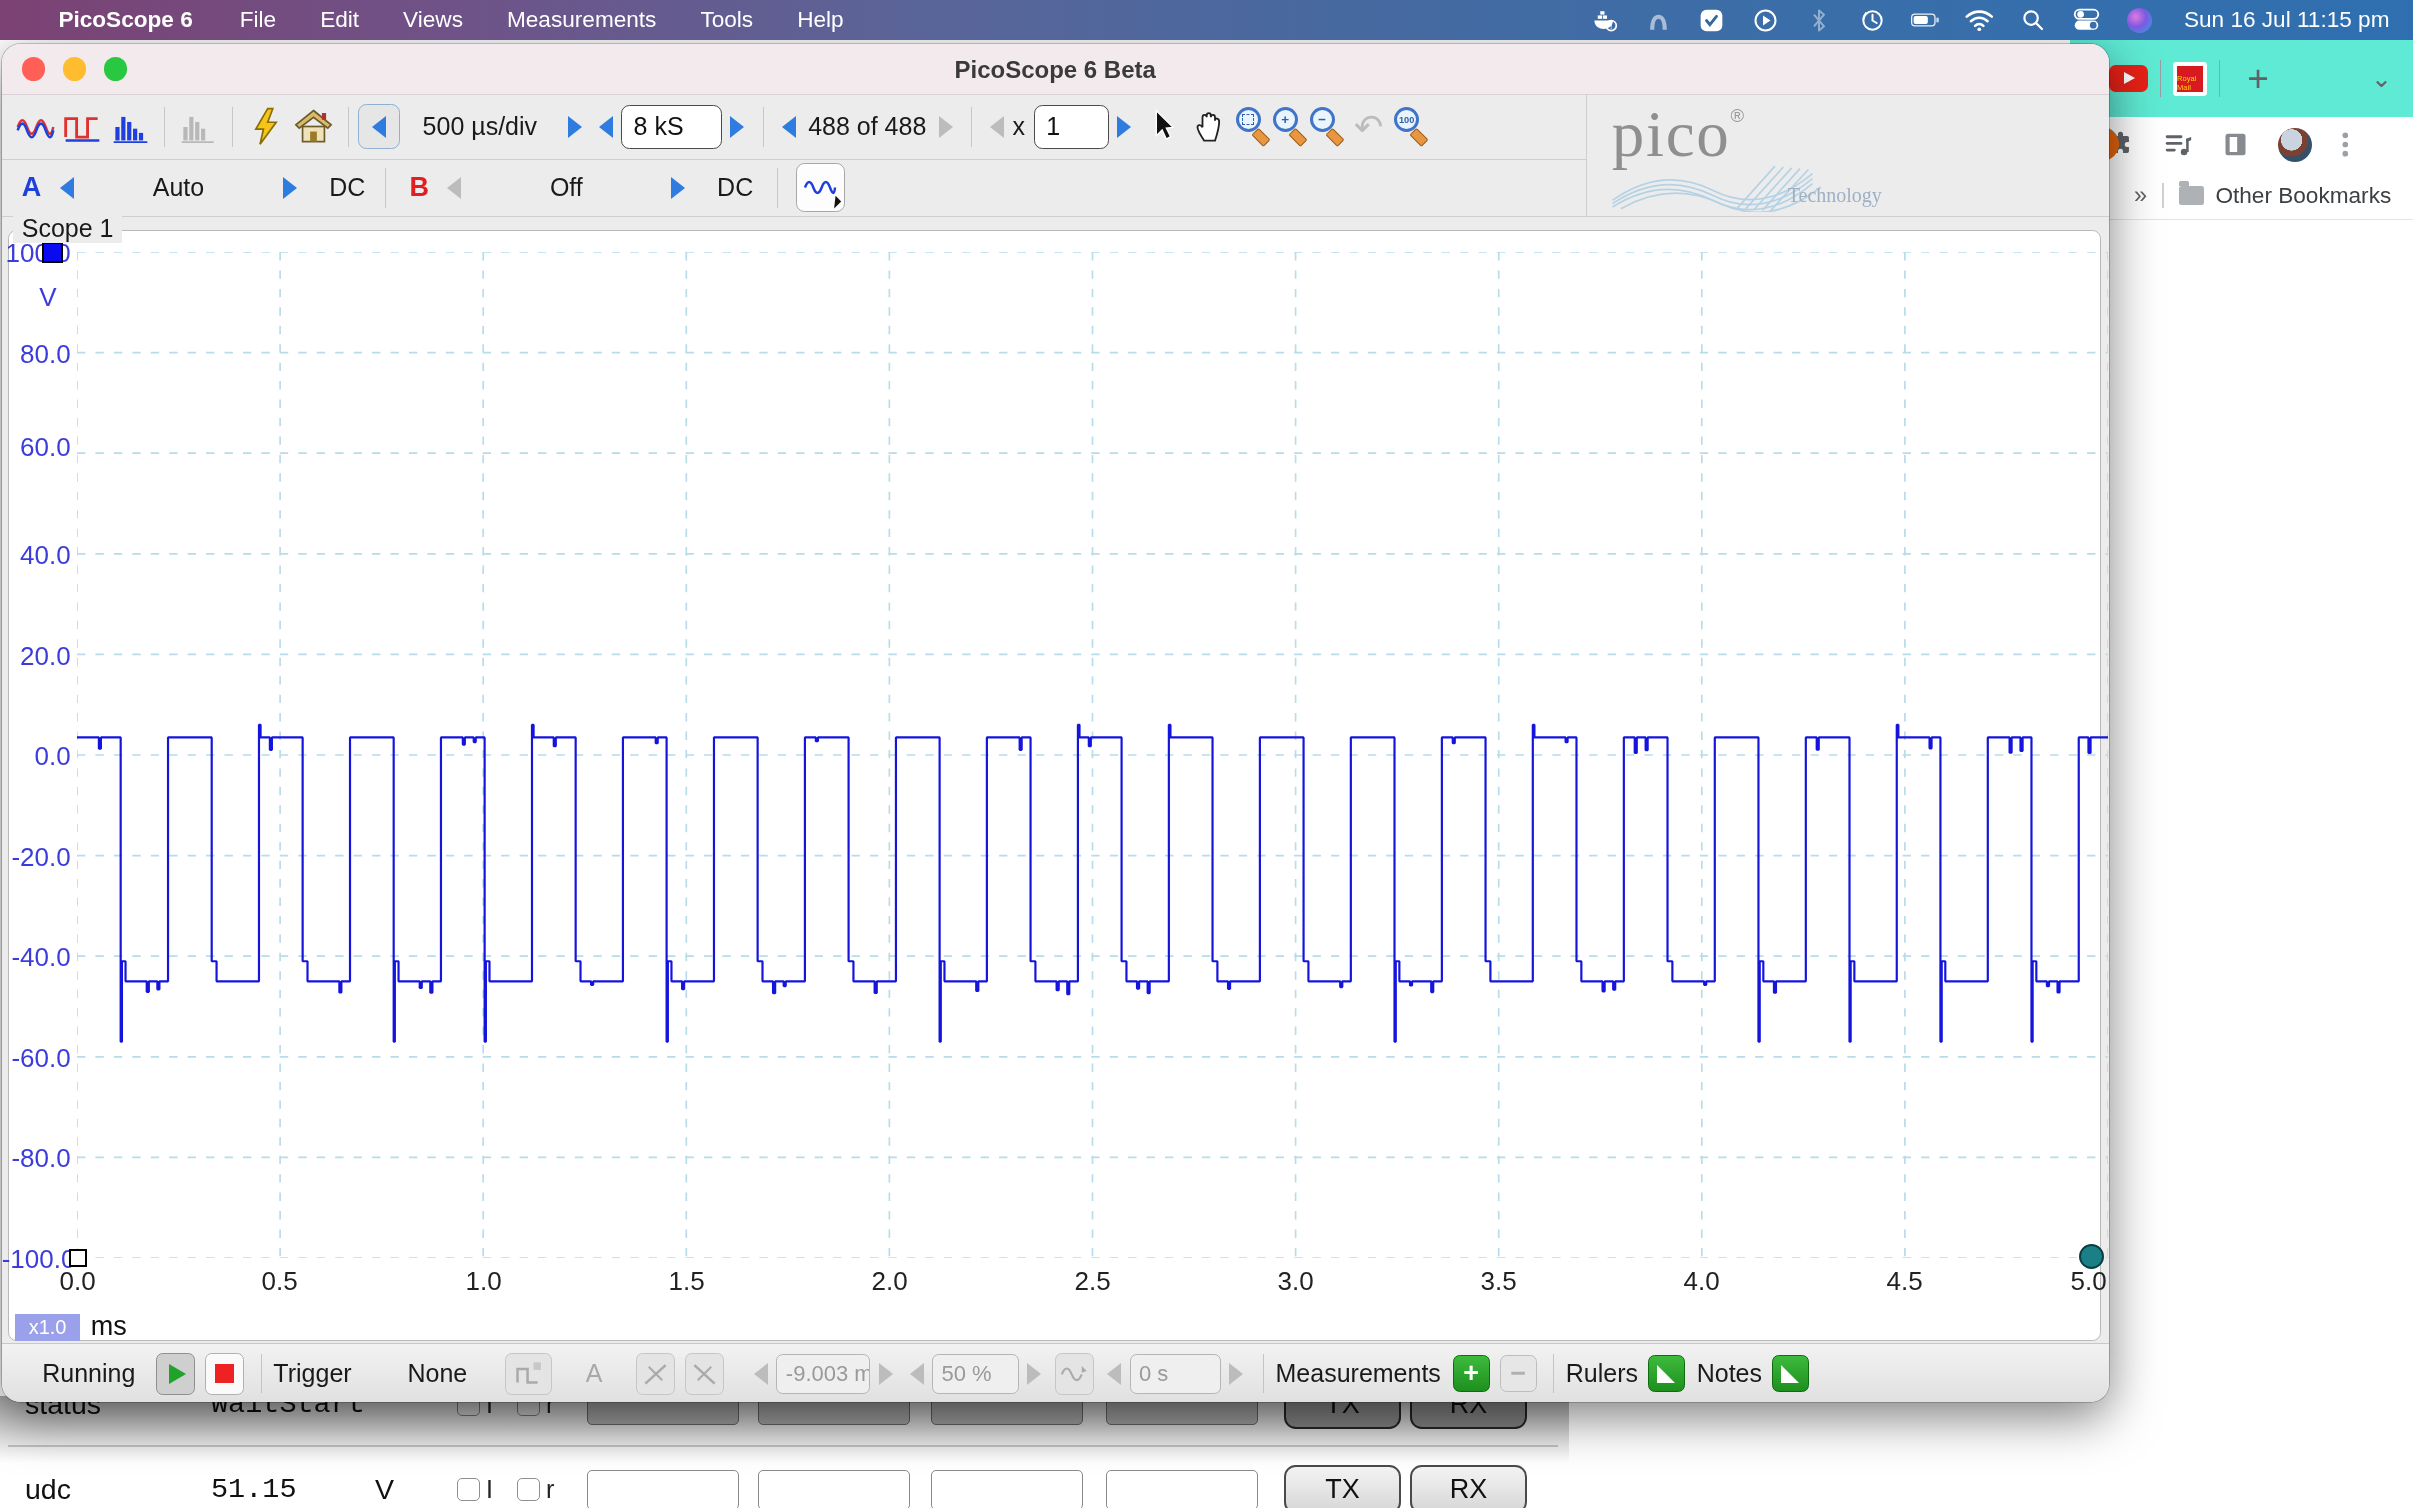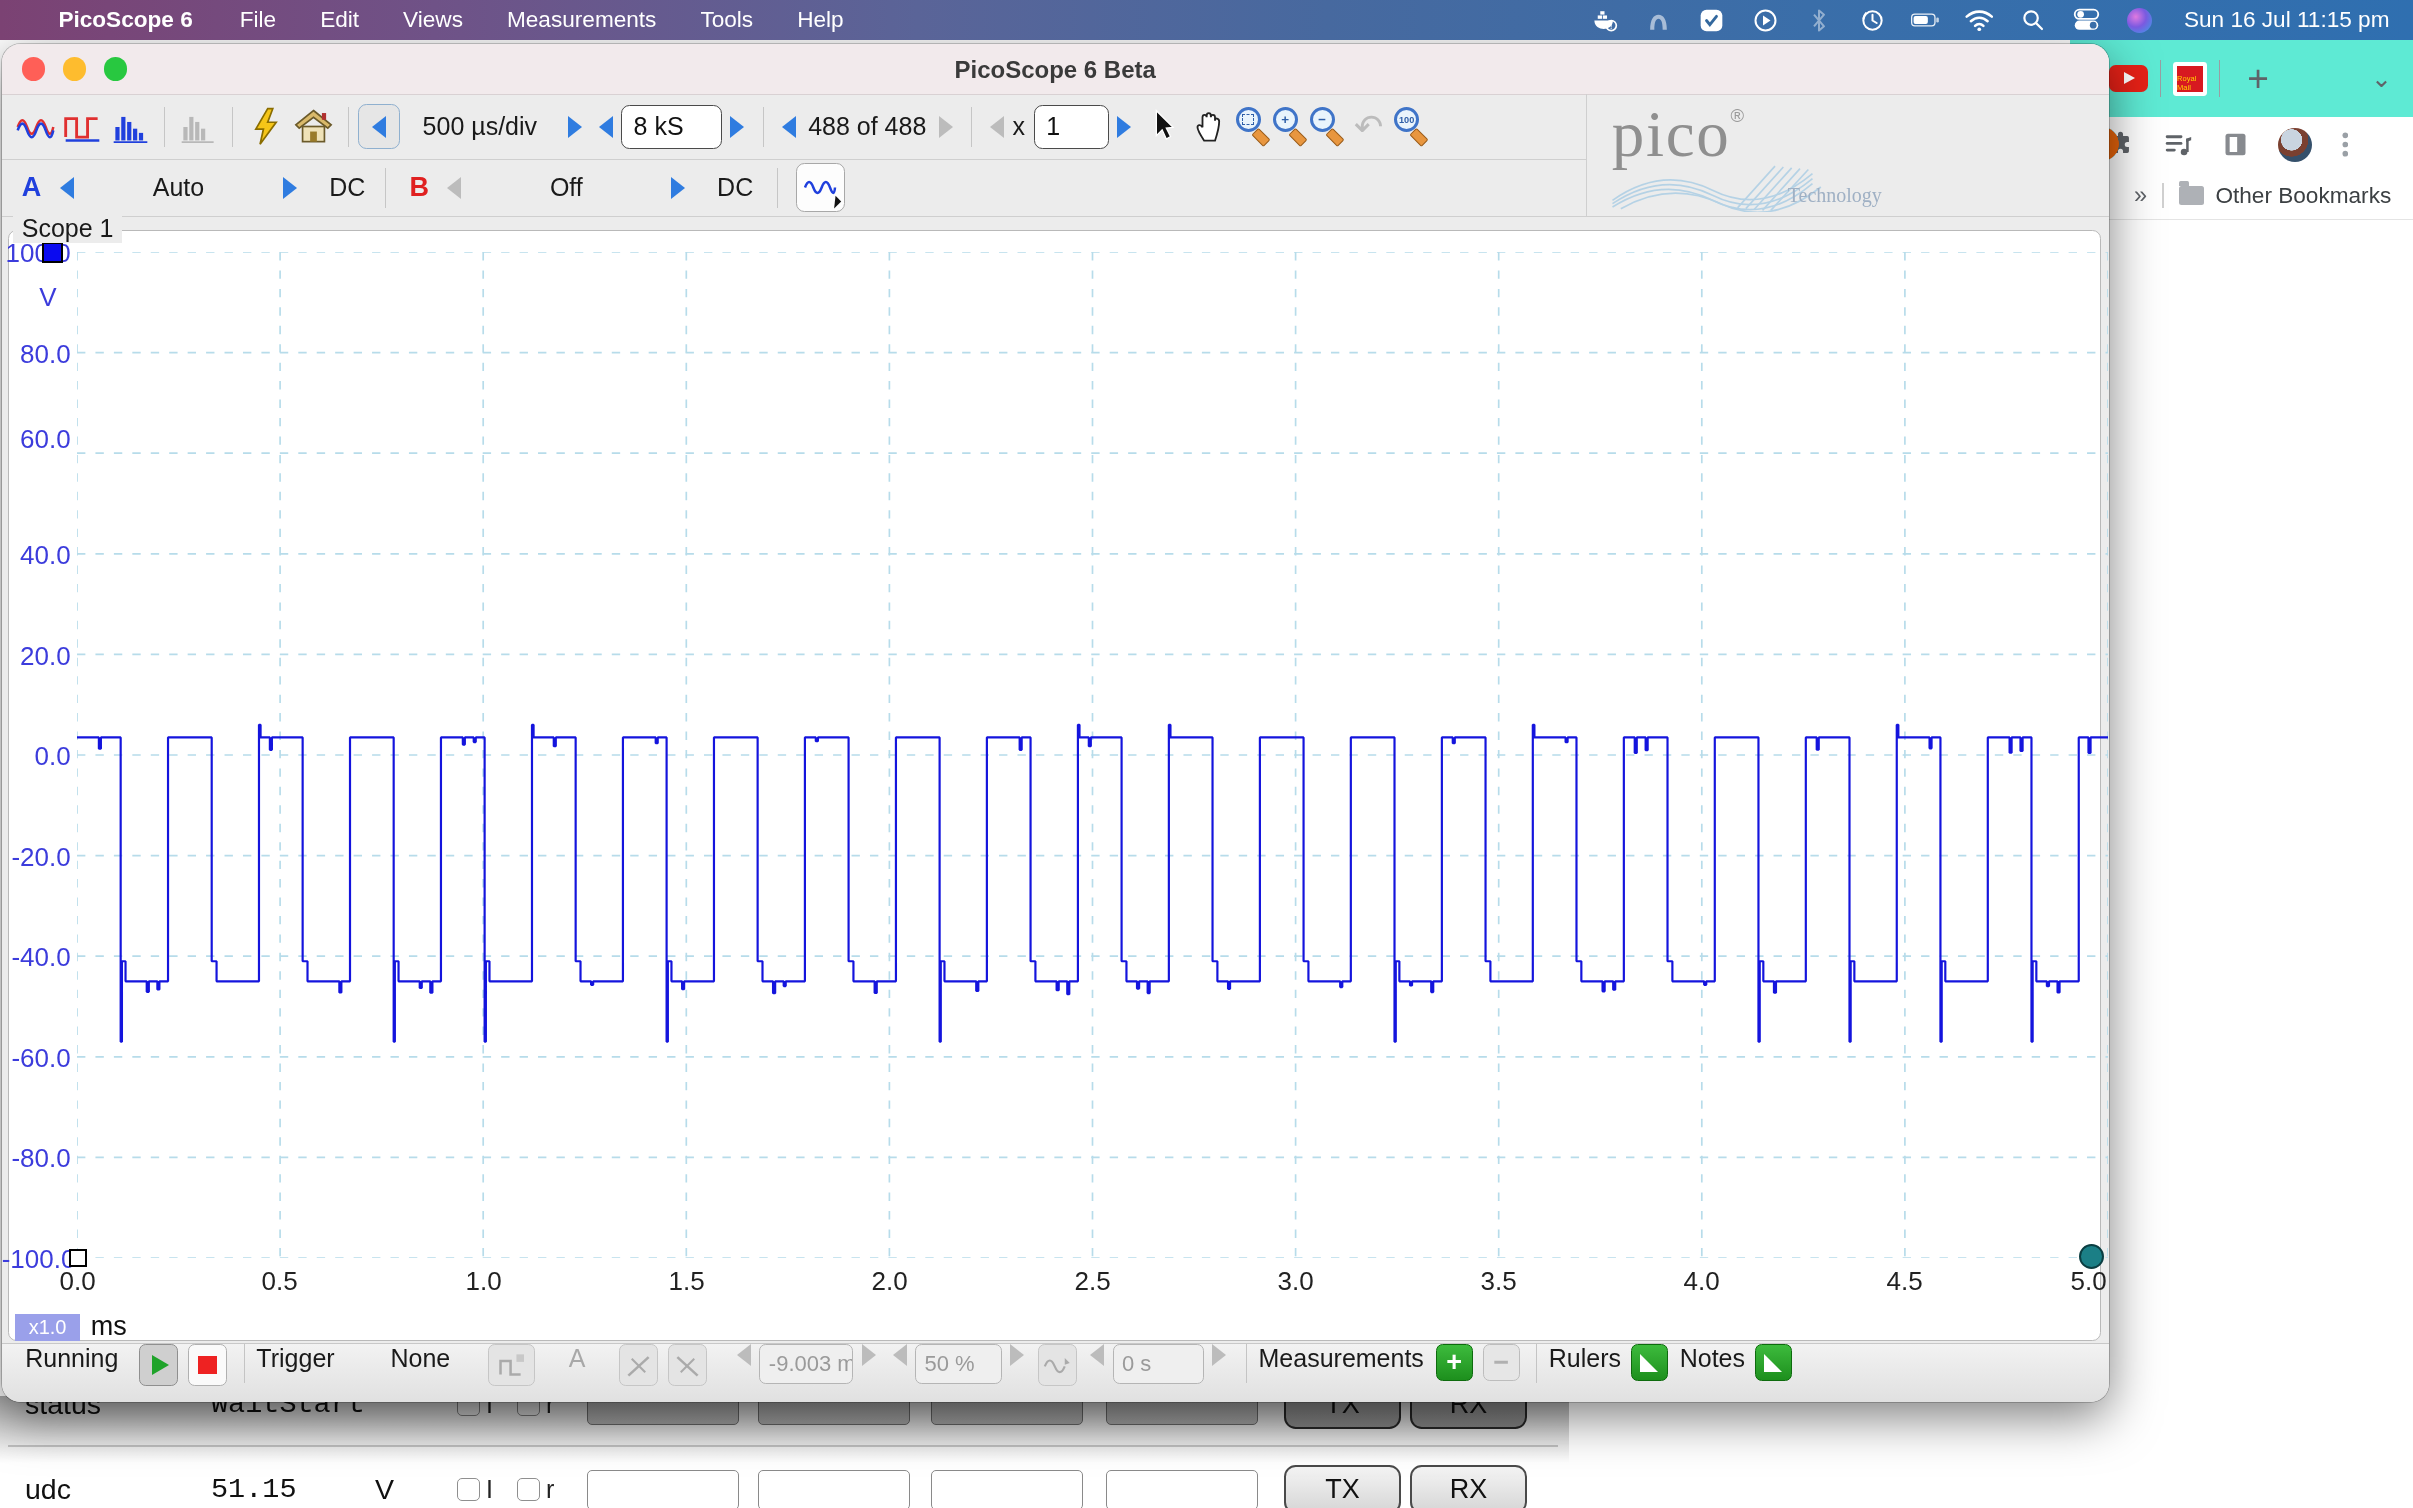--- a/index.html
+++ b/index.html
@@ -94,21 +94,21 @@
   .ylab{position:absolute;left:0px;width:69px;text-align:right;font-size:26px;color:#3c3cdc;}
   #yunit{position:absolute;left:0px;top:238px;width:55px;text-align:right;font-size:26px;color:#3c3cdc;}
   .xlab{position:absolute;top:1222px;width:84px;text-align:center;font-size:26px;color:#222;}
   #handle-a{position:absolute;left:40px;top:198px;width:21px;height:21px;background:#0a0af0;border:2.5px solid #000;box-sizing:border-box;}
   #handle-trig{position:absolute;left:67px;top:1205px;width:18.4px;height:18.4px;background:#fff;border:2.5px solid #000;box-sizing:border-box;}
   #handle-end{position:absolute;left:2077px;top:1200px;width:25px;height:25px;border-radius:50%;background:#1b7f86;border:2.5px solid #0b3e42;box-sizing:border-box;}
   #xmult{position:absolute;left:13.4px;top:1270px;width:65px;height:27px;background:#9aa0ea;color:#fff;font-size:20px;display:flex;align-items:center;justify-content:center;}
   #xunit{position:absolute;left:89px;top:1267px;font-size:27px;color:#111;}
 
   
-  #botbar{position:absolute;left:0;top:1299px;width:2107px;height:59px;background:linear-gradient(#f2f2f2,#e0e0e0);border-top:0.8px solid #c8c8c8;display:flex;border-radius:0 0 17px 17px;}
+  #botbar{position:absolute;left:0;top:1299px;width:2107px;height:59px;background:linear-gradient(#f2f2f2,#e0e0e0);border-top:0.8px solid #c8c8c8;display:flex;align-items:center;border-radius:0 0 17px 17px;padding-left:17px;}
   .bsep{width:0.8px;height:39px;background:#c4c4c4;margin:0 11.7px;}
   .blabel{font-size:25px;color:#1a1a1a;}
   .blabel.dim{color:#a8a8a8;}
   .bbtn{width:39px;height:42px;border:1.7px solid #b0b0b0;border-radius:6.7px;background:#fafafa;display:flex;align-items:center;justify-content:center;margin:0 5px;box-sizing:border-box;}
   .bbtn.pressed{background:#cfcfcf;border-color:#8f8f8f;}
   .bbtn.dis{background:#e4e4e4;border-color:#c6c6c6;}
   .play-g{width:0;height:0;border:10px solid transparent;border-left:17px solid #1fa32a;border-right:0;margin-left:4.2px;}
   .stop-r{width:18.4px;height:18.4px;background:#ee2222;}
   .bfield{height:40px;border:1.7px solid #b5b5b5;border-radius:6.7px;background:#efefef;color:#9a9a9a;font-size:22px;display:flex;align-items:center;padding:0 8.4px;box-sizing:border-box;overflow:hidden;white-space:nowrap;}
   .gbtn{width:37px;height:37px;border-radius:6.7px;background:linear-gradient(#3dbb3d,#1d8f1d);border:1.7px solid #0e6b0e;display:flex;align-items:center;justify-content:center;color:#fff;font-size:27px;font-weight:bold;margin:0 5px;box-sizing:border-box;}
@@ -429,21 +429,21 @@
       <span id="pico-tech">Technology</span>
     </div>
   </div>
 
   <div id="scope-tab">Scope 1</div>
   <div id="groupbox"></div>
 
   <div class="ylab" style="top:194px;">100.0</div>
   <div id="yunit">V</div>
   <div class="ylab" style="top:295px;">80.0</div>
-  <div class="ylab" style="top:380px;">60.0</div>
+  <div class="ylab" style="top:388px;">60.0</div>
   <div class="ylab" style="top:496px;">40.0</div>
   <div class="ylab" style="top:597px;">20.0</div>
   <div class="ylab" style="top:697px;">0.0</div>
   <div class="ylab" style="top:798px;">-20.0</div>
   <div class="ylab" style="top:898px;">-40.0</div>
   <div class="ylab" style="top:999px;">-60.0</div>
   <div class="ylab" style="top:1099px;">-80.0</div>
   <div class="ylab" style="top:1200px;">-100.0</div>
 
   <svg id="scope-svg" viewBox="0 0 2423 1200" preserveAspectRatio="none">

